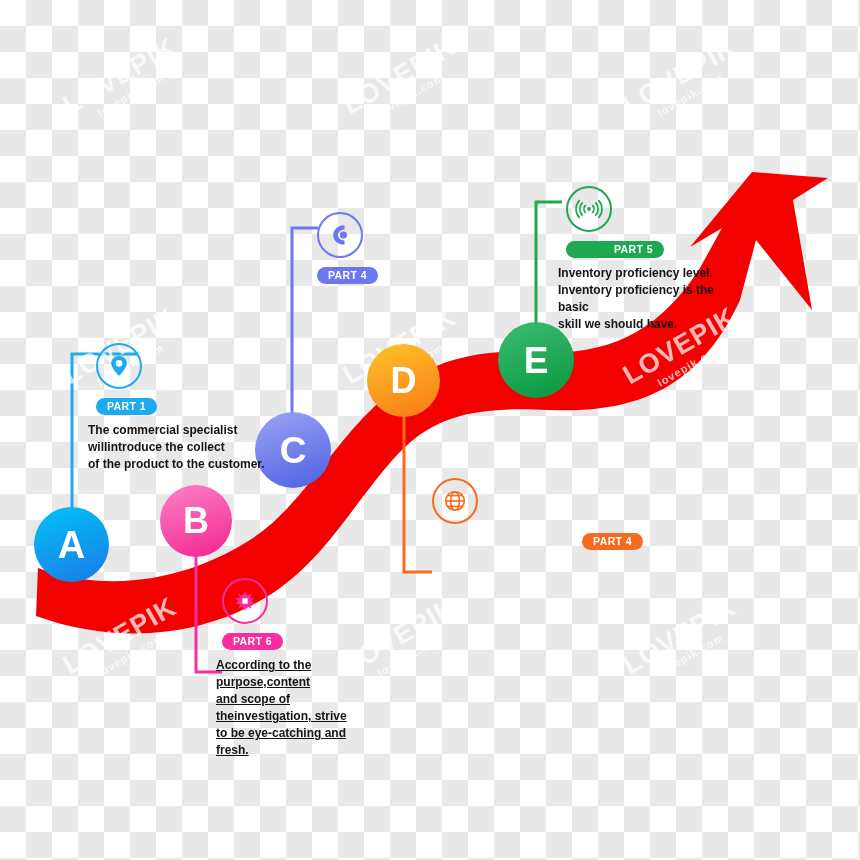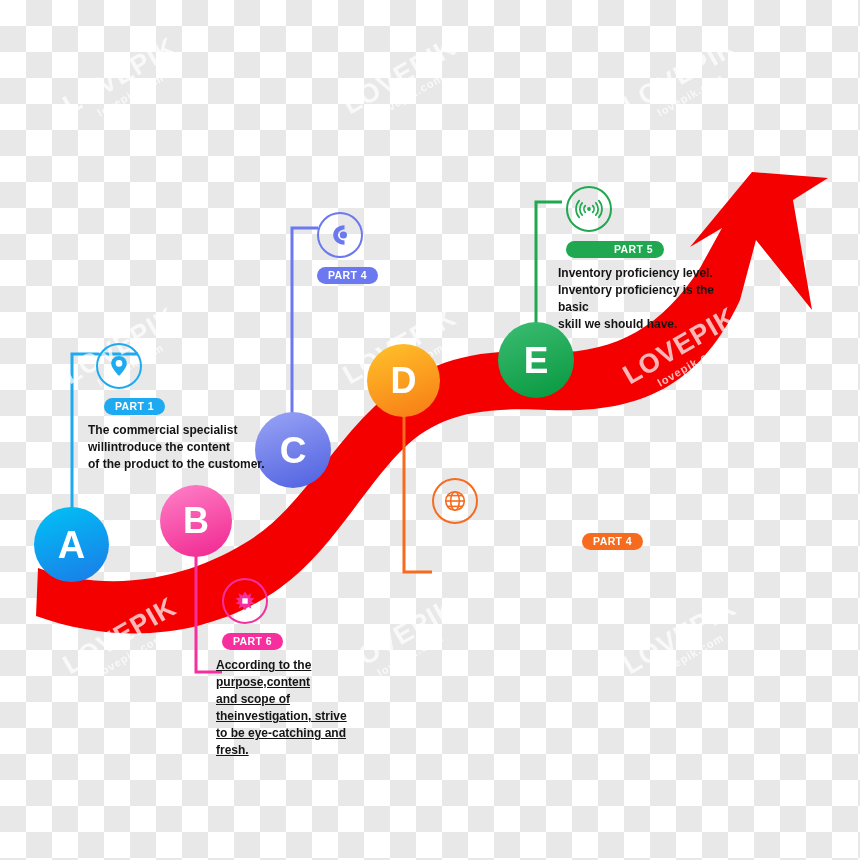--- a/index.html
+++ b/index.html
@@ -166,23 +166,23 @@
     <span class="node-label">E</span>
   </div>
 
   <div class="part-block" style="left:88px; top:343px; color:#1eaaf0;">
     <div class="part-icon" style="margin-left:8px;">
       <svg width="22" height="24" viewBox="0 0 22 24">
         <path d="M11 2 C6.6 2 3.2 5.4 3.2 9.6 C3.2 14.6 11 22 11 22 C11 22 18.8 14.6 18.8 9.6 C18.8 5.4 15.4 2 11 2 Z" fill="#1eaaf0"></path>
         <circle cx="11" cy="9.4" r="3.3" fill="#ffffff"></circle>
       </svg>
     </div>
-    <div class="part-badge" style="background:#1eaaf0; margin-left:16px;">PART 1</div>
+    <div class="part-badge" style="background:#1eaaf0; margin-left:8px;">PART 1</div>
     <div class="part-desc">The commercial specialist
-willintroduce the content
+willintroduce the collect
 of the product to the customer.</div>
   </div>
 
   <div class="part-block" style="left:216px; top:578px; color:#f72f9e;">
     <div class="part-icon" style="margin-left:6px;">
       <svg width="24" height="24" viewBox="0 0 24 24">
         <path d="M12 2.5 L14.6 6.4 L18.6 4.2 L17 8.6 L21.5 9.4 L18.2 12 L21.5 14.6
                  L17 15.4 L18.6 19.8 L14.6 17.6 L12 21.5 L9.4 17.6 L5.4 19.8 L7 15.4
                  L2.5 14.6 L5.8 12 L2.5 9.4 L7 8.6 L5.4 4.2 L9.4 6.4 Z" fill="#f72f9e"></path>
         <rect x="9.3" y="9.3" width="5.4" height="5.4" fill="#ffffff"></rect>

